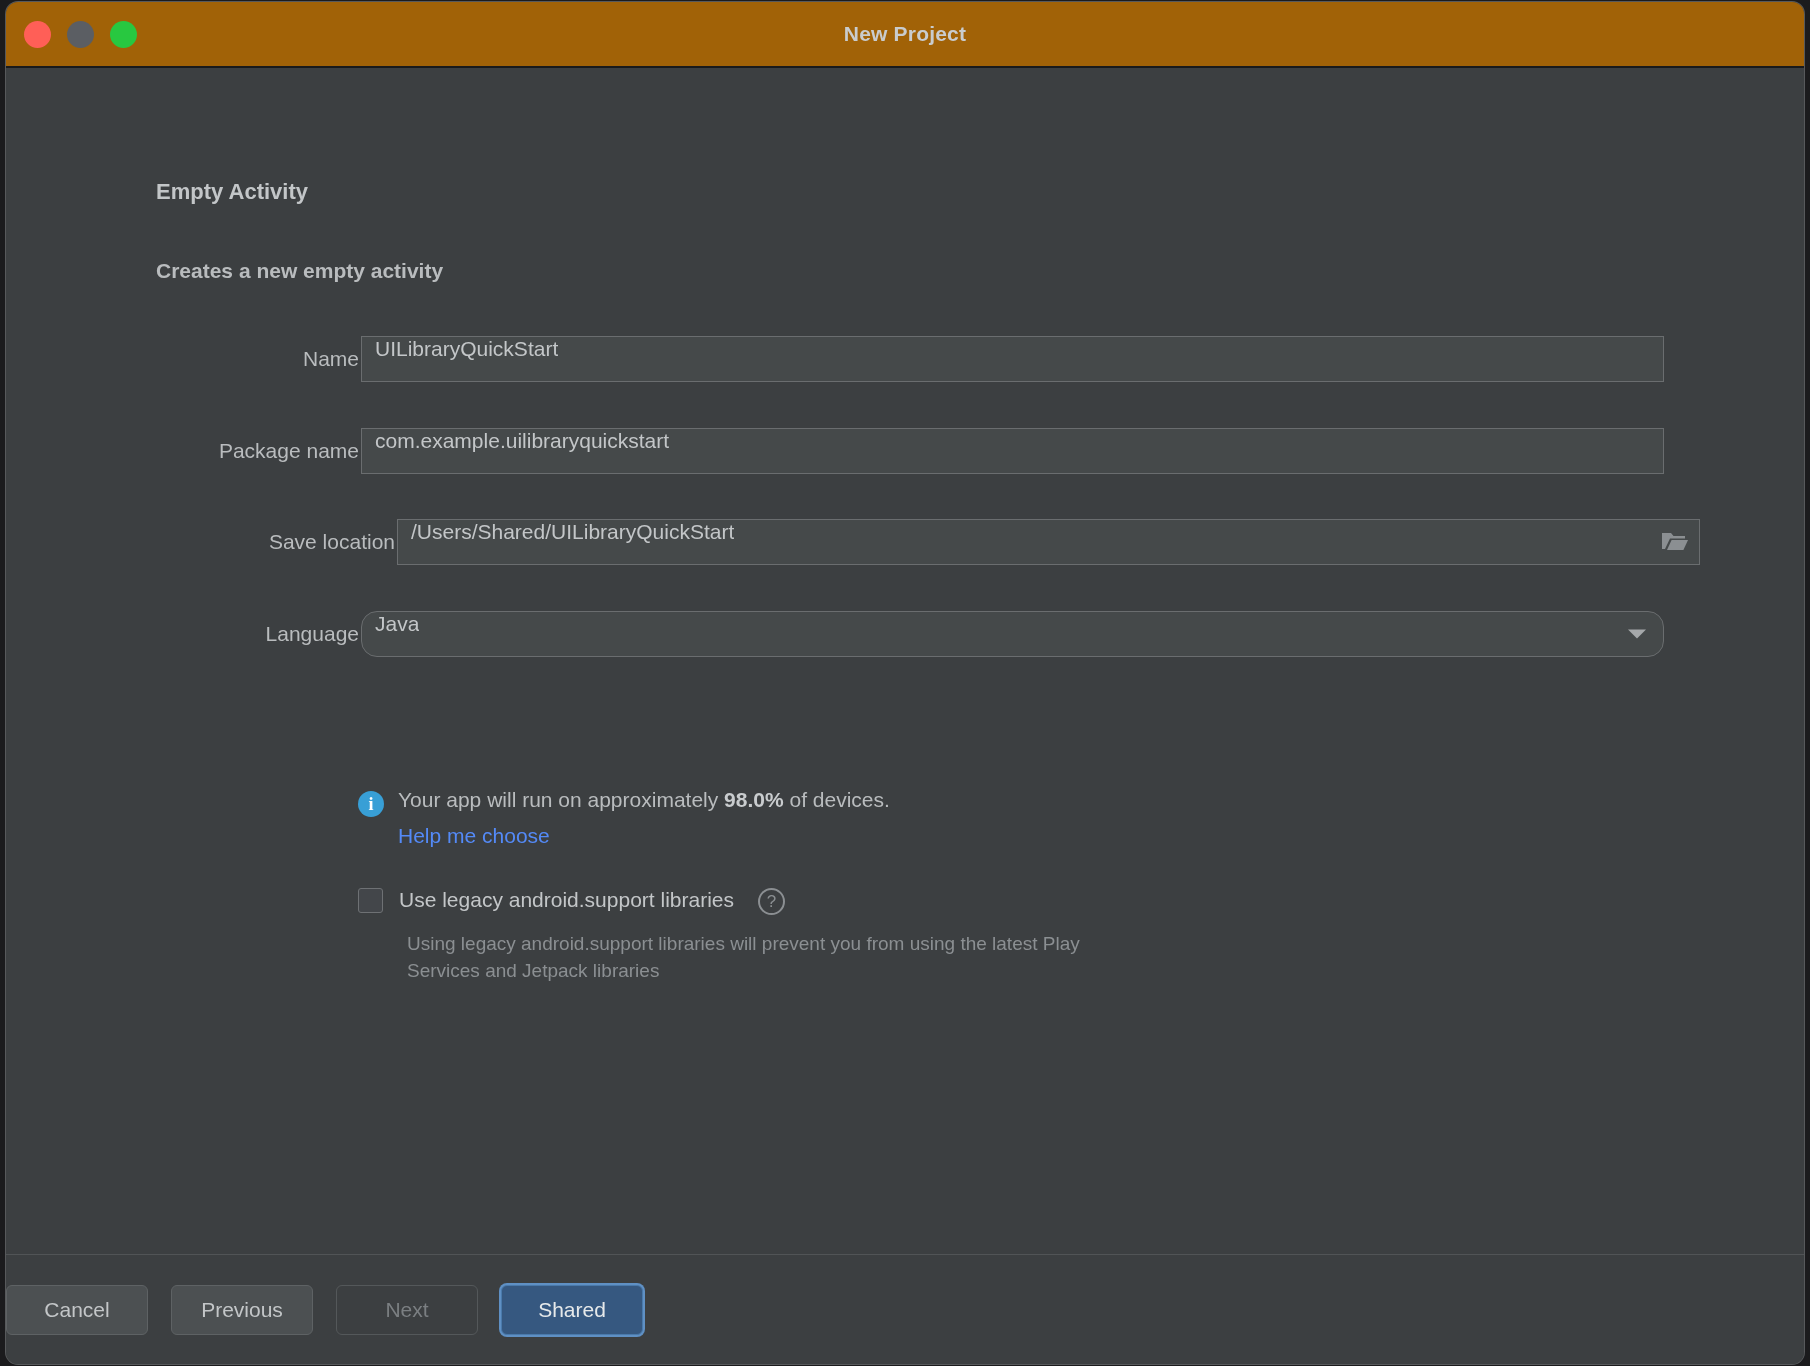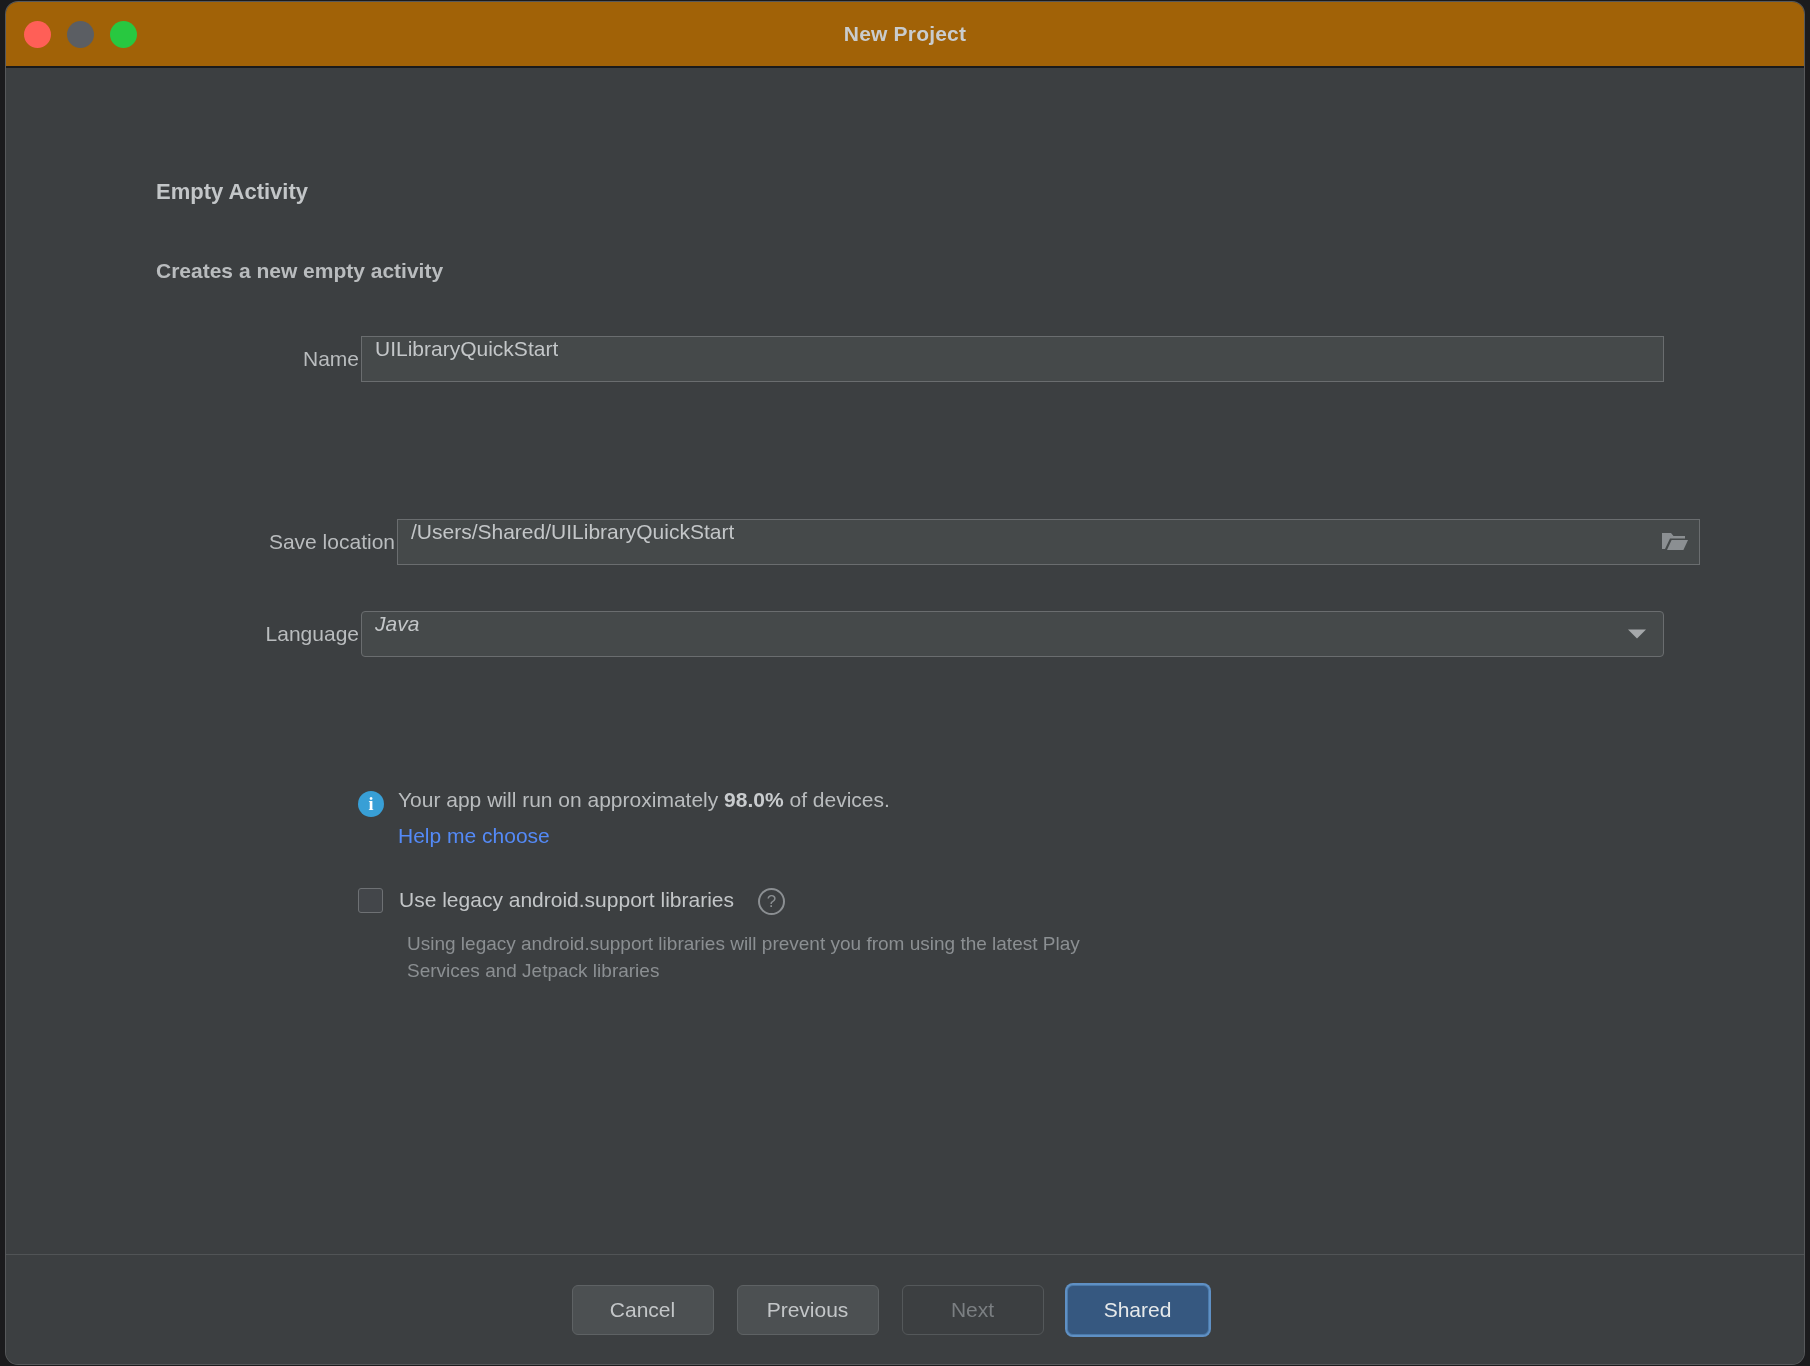--- a/index.html
+++ b/index.html
@@ -122,21 +122,21 @@
     display: flex;
     align-items: flex-start;
   }
   .field-text {
     padding-left: 13px;
     font-size: 21px;
     color: #c3c6c8;
     white-space: nowrap;
     overflow: hidden;
   }
-  .field.rounded { border-radius: 4px; font-style: italic; }
+  .field.rounded { border-radius: 16px; }
 
   .folder-btn {
     position: absolute;
     right: 10px;
     top: 50%;
     transform: translateY(-50%);
     width: 28px;
     height: 24px;
     cursor: pointer;
   }
@@ -249,21 +249,21 @@
   
   .footer {
     position: absolute;
     left: 0;
     right: 0;
     bottom: 0;
     height: 110px;
     border-top: 1px solid #515456;
     display: flex;
     align-items: center;
-    justify-content: center;
+    justify-content: flex-start;
     padding-right: 30px;
     gap: 23px;
     box-sizing: border-box;
   }
   .btn {
     min-width: 142px;
     height: 50px;
     box-sizing: border-box;
     padding: 0 20px;
     border-radius: 6px;
@@ -309,20 +309,26 @@
     <div class="step-title">Empty Activity</div>
     <div class="step-sub">Creates a new empty activity</div>
 
     <div class="row" id="row-name">
       <div class="row-label">Name</div>
       <div class="field">
         <span class="field-text">UILibraryQuickStart</span>
       </div>
     </div>
 
+    <div class="row" id="row-package">
+      <div class="row-label">Package name</div>
+      <div class="field">
+        <span class="field-text">com.example.uilibraryquickstart</span>
+      </div>
+    </div>
 
     <div class="row" id="row-location">
       <div class="row-label">Save location</div>
       <div class="field">
         <span class="field-text">/Users/Shared/UILibraryQuickStart</span>
         <span class="folder-btn">
           <svg width="28" height="24" viewBox="0 0 28 24" xmlns="http://www.w3.org/2000/svg">
             <path d="M1 3 h9 l2.5 3 H24 v2.5 H9 L4 19 H1 Z" fill="#8b8f92"></path>
             <path d="M6 20 l4.6 -10 H27 l-4.6 10 Z" fill="#8b8f92"></path>
           </svg>

